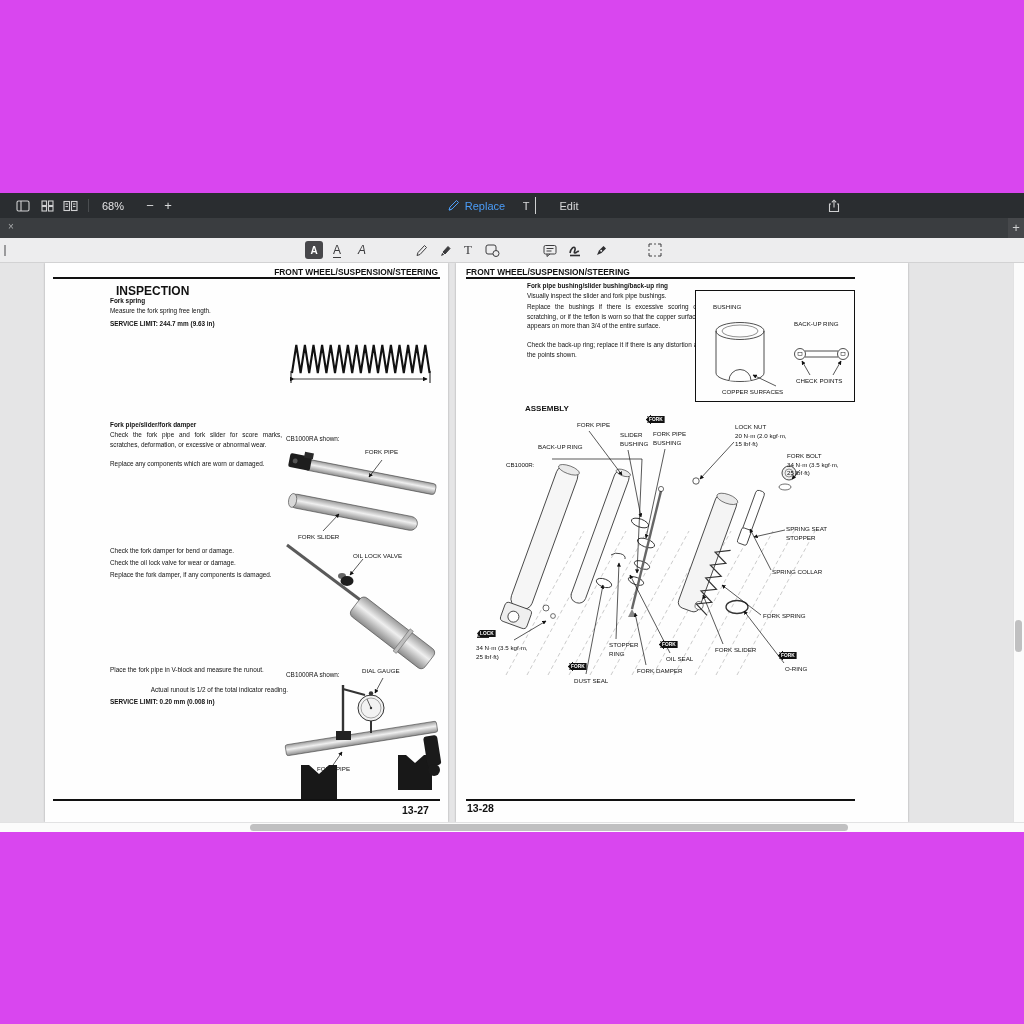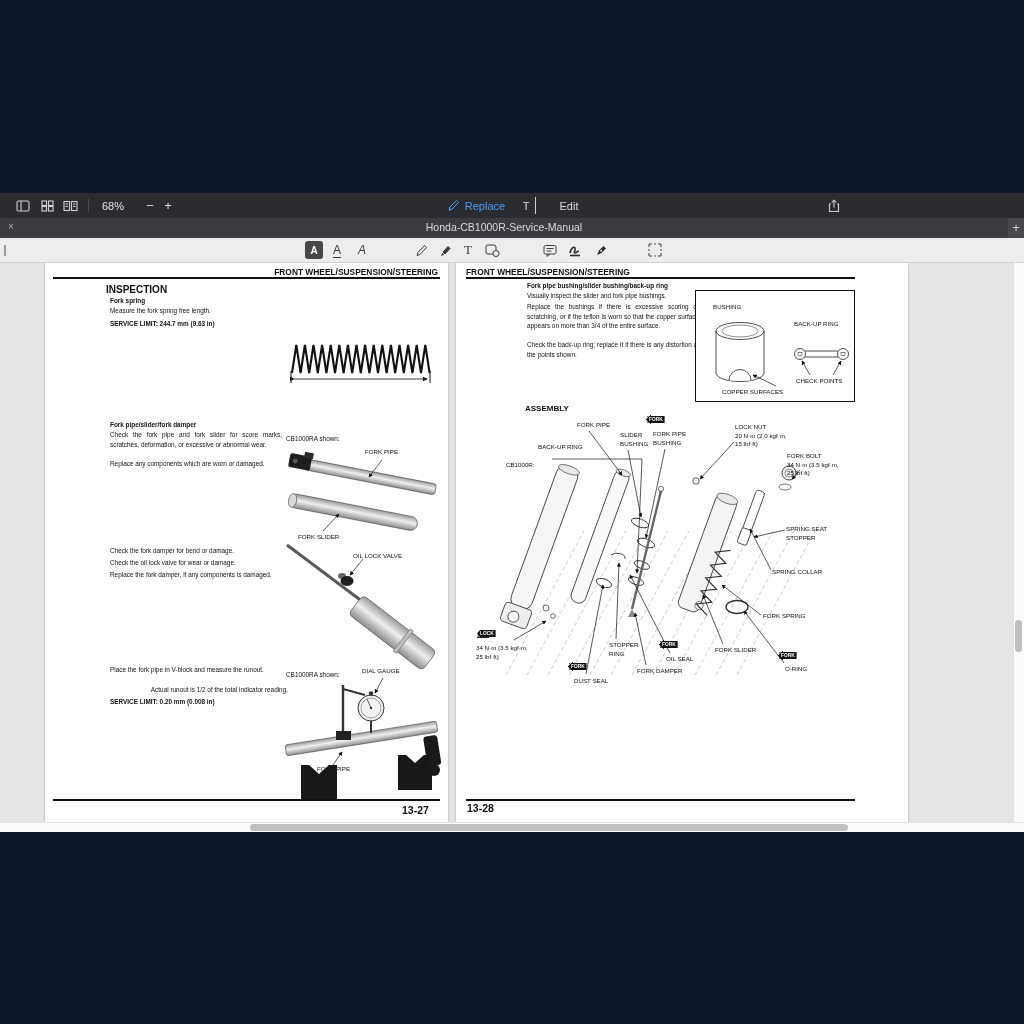--- a/index.html
+++ b/index.html
@@ -1,16 +1,16 @@
 <!DOCTYPE html>
 <html><head>
 <meta charset="utf-8">
 <style>
   html,body{margin:0;padding:0;background:#fff;}
-  #screen{position:relative;width:1024px;height:1024px;background:#0f172a;overflow:hidden;
+  #screen{position:relative;width:1024px;height:1024px;background:#d946ef;overflow:hidden;
           font-family:"Liberation Sans",sans-serif;-webkit-font-smoothing:antialiased;}
   
   #toolbar{position:absolute;left:0;top:193px;width:1024px;height:25px;background:#2a2d30;}
   .tbtn{position:absolute;top:4px;height:17px;display:flex;align-items:center;justify-content:center;color:#d9dadb;}
   .ticon{stroke:#cfd0d1;fill:none;stroke-width:1.1;}
   #zoomlabel{font-size:11px;color:#e4e4e5;}
   .tb-divider{position:absolute;top:6px;width:1px;height:13px;background:#4a4d50;}
   #tabbar{position:absolute;left:0;top:218px;width:1024px;height:20px;background:#3a3d40;}
   #tab-title{position:absolute;left:0;right:16px;top:3px;text-align:center;font-size:10.5px;color:#d8d8d9;}
   #tab-close{position:absolute;left:4px;top:2px;width:14px;height:14px;color:#a9abad;font-size:10px;line-height:14px;text-align:center;}
@@ -104,21 +104,20 @@
     </div>
     <input id="searchbox" style="">
     <svg id="search-mag" width="11" height="11" viewBox="0 0 11 11">
         <circle cx="4.5" cy="4.5" r="3.4" stroke="#8e8e90" stroke-width="1.1" fill="none"></circle>
         <line x1="7.2" y1="7.2" x2="10" y2="10" stroke="#8e8e90" stroke-width="1.1"></line>
       </svg>
   </div>
 
   <div id="tabbar">
     <div id="tab-close">×</div>
-    <div id="tab-title">Honda-CB1000R-Service-Manual</div>
     <div id="tab-new">+</div>
   </div>
 
   <div id="annobar">
     <div id="side-handle"></div>
     <div class="aicon sel" style="left:305px;">
       <span style="font-size:10px;font-weight:bold;">A</span>
     </div>
     <div class="aicon" style="left:328px;font-size:12px;">
       <span style="border-bottom:1px solid #3c3c3e;">A</span>
@@ -176,21 +175,21 @@
         </svg>
     </div>
   </div>
 
   <div id="docarea">
 
     <div class="page" id="pageL">
       <div class="txt hdr" style="top:3px;right:10px;">FRONT WHEEL/SUSPENSION/STEERING</div>
       <div class="rule" style="top:14px;left:8px;right:8px;"></div>
 
-      <div class="txt b" style="left:61px;top:19px;font-size:10px;">INSPECTION</div>
+      <div class="txt b" style="left:71px;top:19px;font-size:12px;">INSPECTION</div>
       <div class="txt b" style="left:65px;top:33px;">Fork spring</div>
       <div class="txt" style="left:65px;top:43px;">Measure the fork spring free length.</div>
       <div class="txt b" style="left:65px;top:56px;">SERVICE LIMIT: 244.7 mm (9.63 in)</div>
 
       <svg style="left:243px;top:76px;" width="148" height="46" viewBox="0 0 148 46">
         <defs>
           <marker id="ah" viewBox="0 0 8 8" refX="7" refY="4" markerWidth="6" markerHeight="6" orient="auto">
               <path d="M0,0 L8,4 L0,8 Z" fill="#111"></path>
             </marker>
         </defs>

